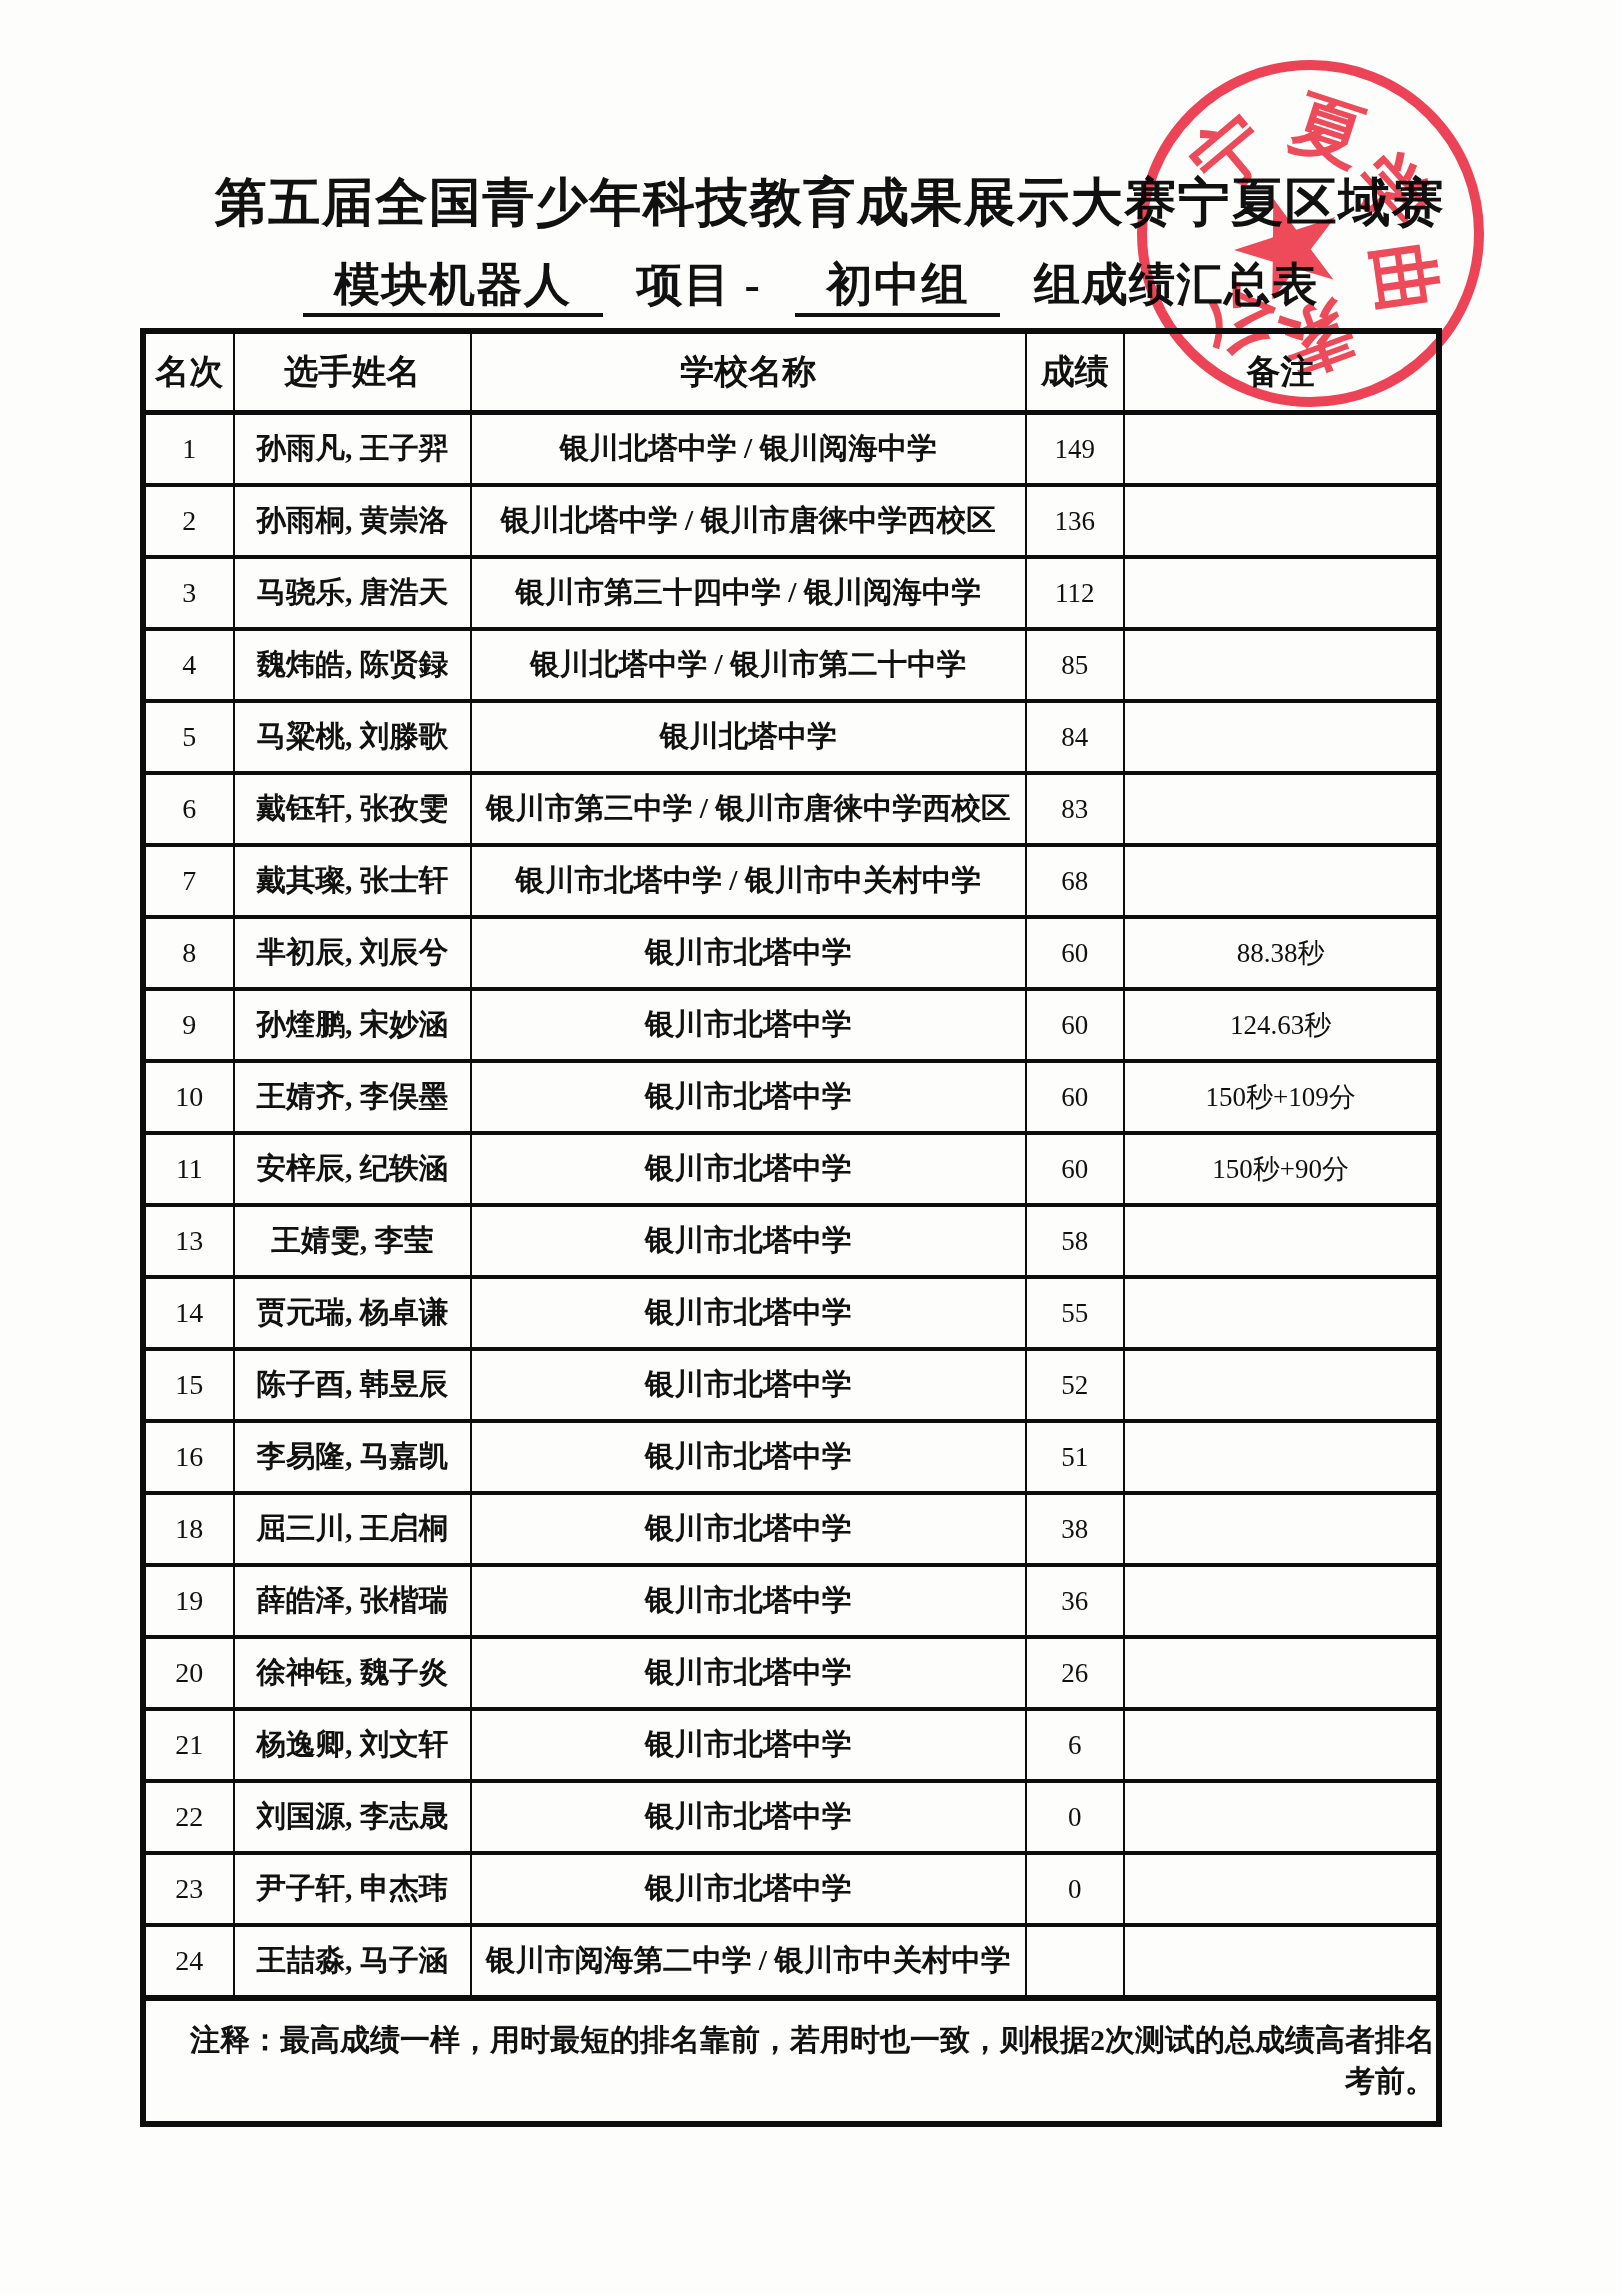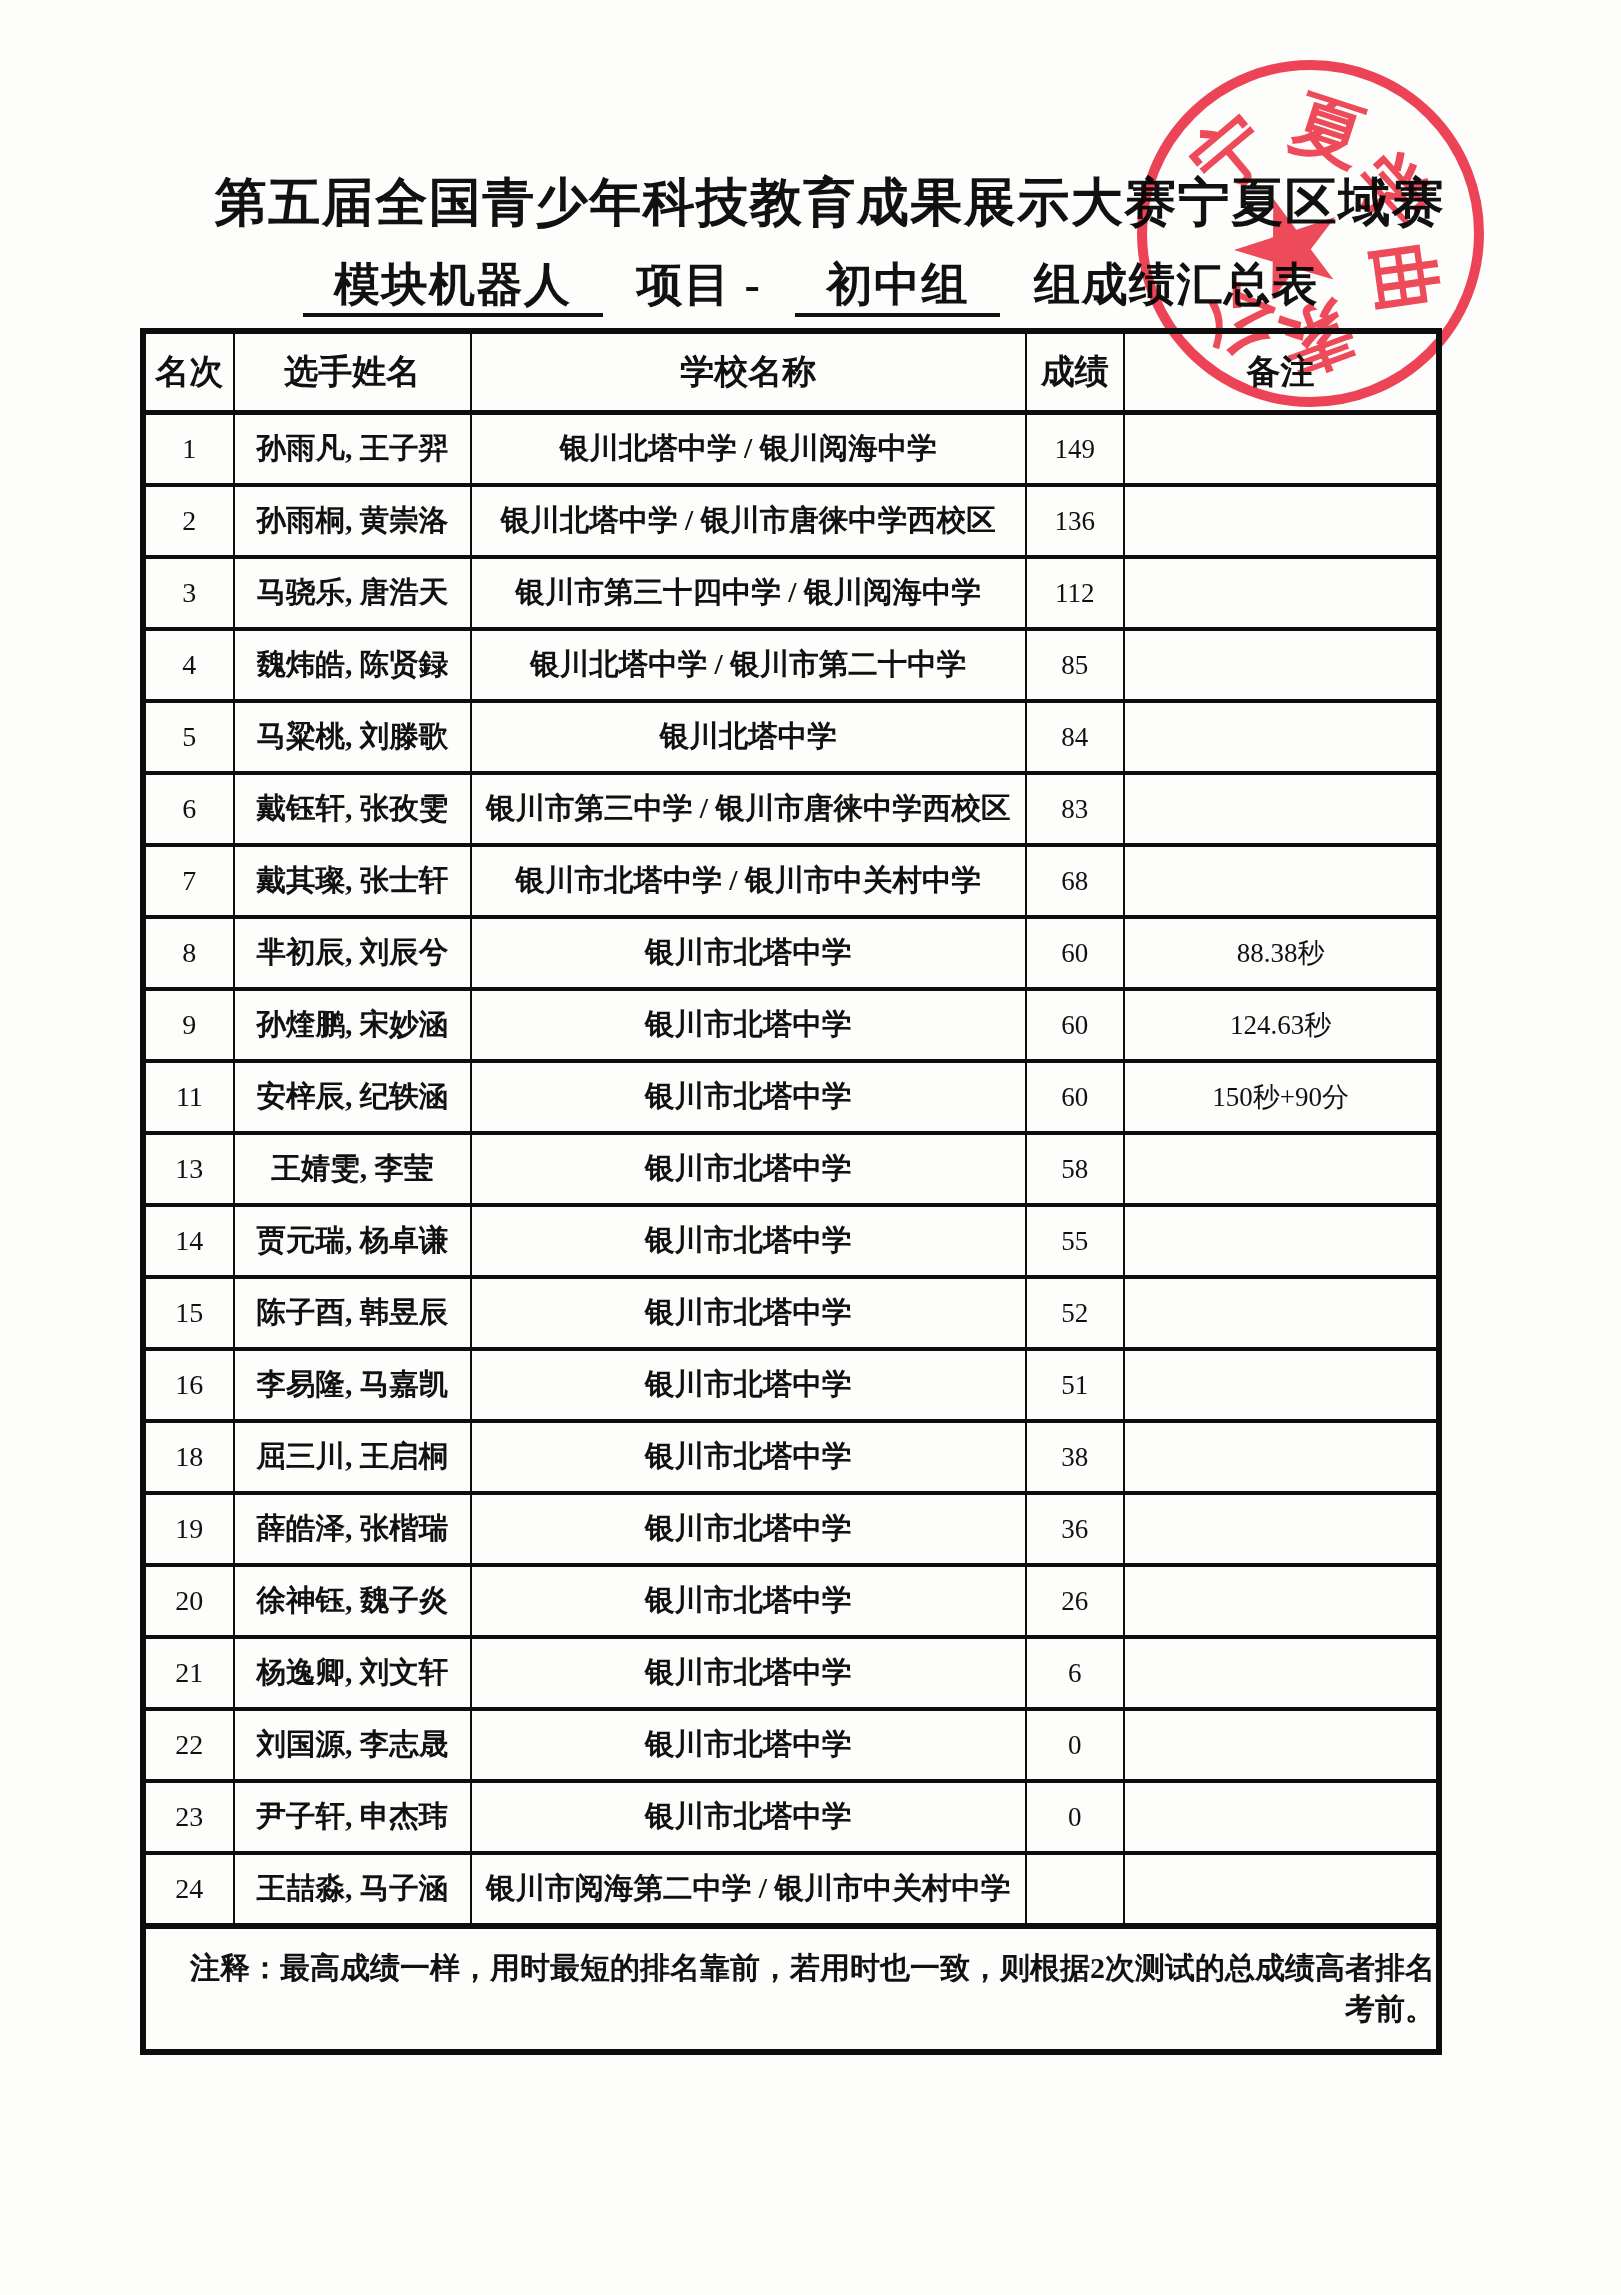--- a/index.html
+++ b/index.html
@@ -188,20 +188,27 @@
           <td class="score">88.38秒</td>
         </tr>
         <tr>
           <td>9</td>
           <td>孙煃鹏, 宋妙涵</td>
           <td>银川市北塔中学</td>
           <td class="score">60</td>
           <td class="score">124.63秒</td>
         </tr>
         <tr>
+          <td>10</td>
+          <td>王婧齐, 李俣墨</td>
+          <td>银川市北塔中学</td>
+          <td class="score">60</td>
+          <td class="score">150秒+109分</td>
+        </tr>
+        <tr>
           <td>11</td>
           <td>安梓辰, 纪轶涵</td>
           <td>银川市北塔中学</td>
           <td class="score">60</td>
           <td class="score">150秒+90分</td>
         </tr>
         <tr>
           <td>13</td>
           <td>王婧雯, 李莹</td>
           <td>银川市北塔中学</td>

